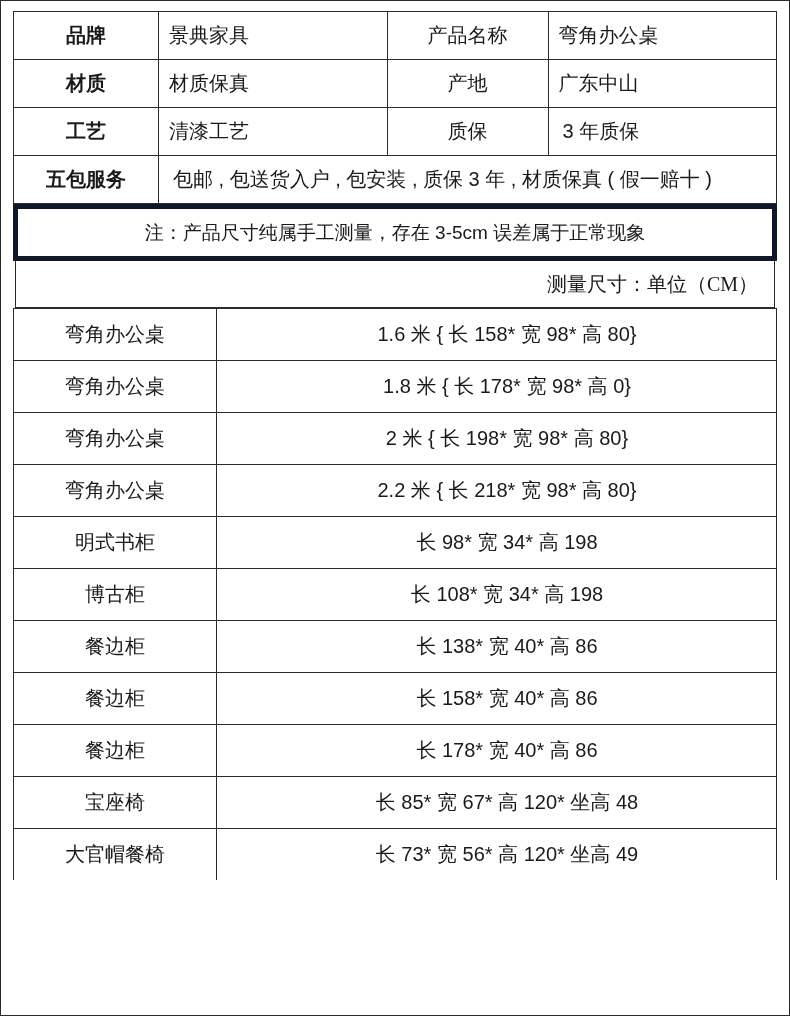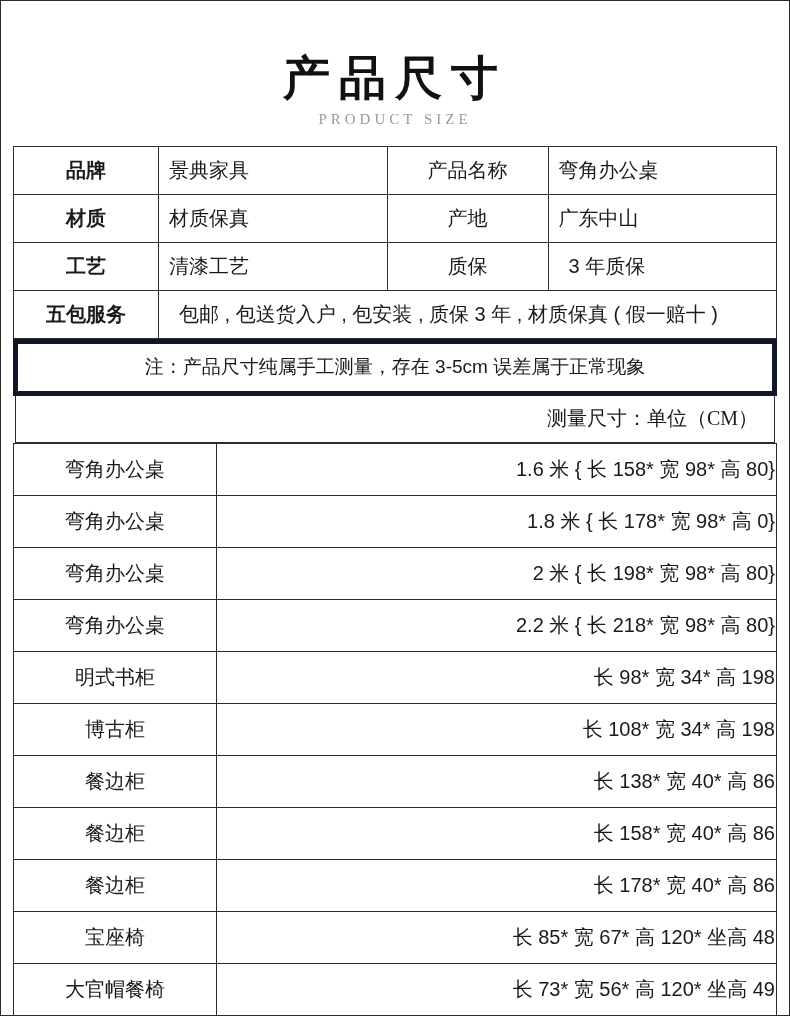--- a/index.html
+++ b/index.html
@@ -66,21 +66,21 @@
   }
   .spec-table td.label {
     text-align: center;
     width: 124px;
     font-weight: bold;
   }
   .spec-table td.value {
   }
   .spec-table td.value-left {
     text-align: left;
-    padding-left: 20px;
+    padding-left: 14px;
   }
   .spec-table td.label3 {
     text-align: center;
     width: 140px;
     margin-top: 40px;
   }
   .note-row td {
     border: 5px solid #0f172a;
     height: 47px;
     font-size: 19px;
@@ -103,37 +103,33 @@
     height: 49px;
     font-size: 20px;
     vertical-align: middle;
     white-space: nowrap;
   }
   .size-table td.name {
     width: 200px;
     text-align: center;
   }
   .size-table td.dim {
-    text-align: right;
+    text-align: center;
     padding-left: 22px;
   }
   .size-table tr:last-child td {
     border-bottom: none;
   }
 </style>
 </head>
 <body>
 
 <div class="page">
   <div class="inner">
 
-    <div class="title-block">
-      <div class="title-cn">产品尺寸</div>
-      <div class="title-en">PRODUCT  SIZE</div>
-    </div>
 
     <table class="spec-table">
       <tbody>
         <tr>
           <td class="label">品牌</td>
           <td class="value">景典家具</td>
           <td class="label3">产品名称</td>
           <td class="value">弯角办公桌</td>
         </tr>
         <tr>

